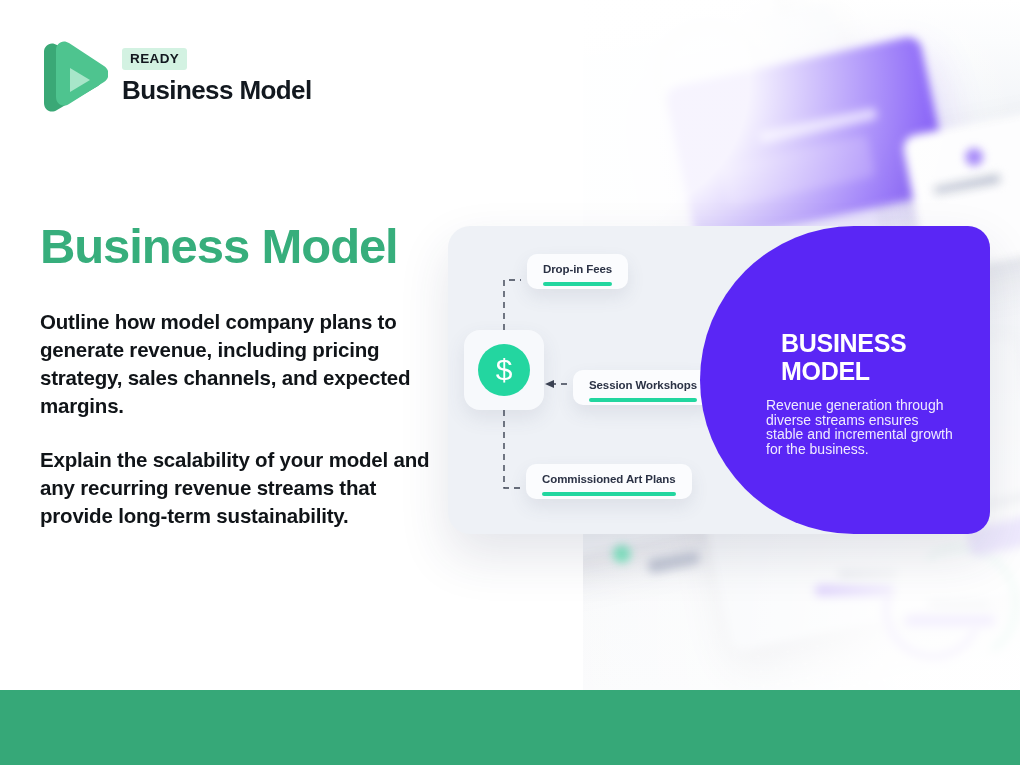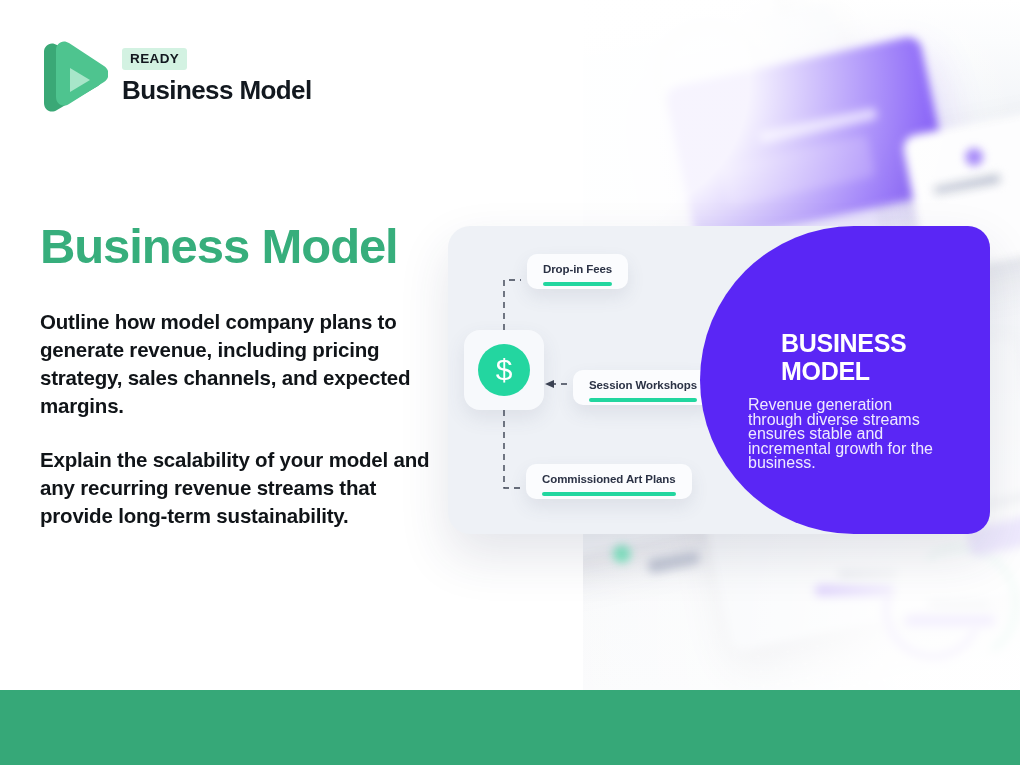--- a/index.html
+++ b/index.html
@@ -77,22 +77,22 @@
   .purple-shape{
     position:absolute; right:0; top:0; width:290px; height:308px;
     background:#5a26f5;
     border-radius:185px 22px 22px 185px;
   }
   .purple-shape .pm-title{
     position:absolute; left:53px; top:103px;
     color:#ffffff; font-size:25px; font-weight:800; line-height:28px; letter-spacing:-.3px;margin-left:28px;
   }
   .purple-shape .pm-desc{
-    position:absolute; left:48px; top:172px; width:192px;
-    color:#efeaff; font-size:16px; font-weight:400; line-height:14.5px;
+    position:absolute; left:66px; top:172px; width:192px;
+    color:#efeaff; font-size:14px; font-weight:400; line-height:14.5px;
   }
 
   
   .diagram{ position:absolute; left:0; top:0; width:370px; height:308px; }
 
   .hub{
     position:absolute; left:16px; top:104px; width:80px; height:80px;
     background:#f7f9fc; border-radius:16px;
     box-shadow:0 8px 20px rgba(70,80,110,.10);
     display:flex; align-items:center; justify-content:center;

